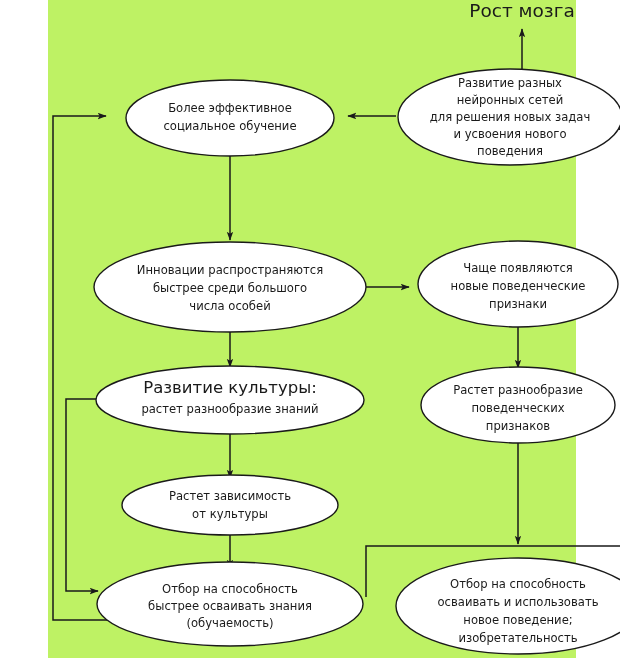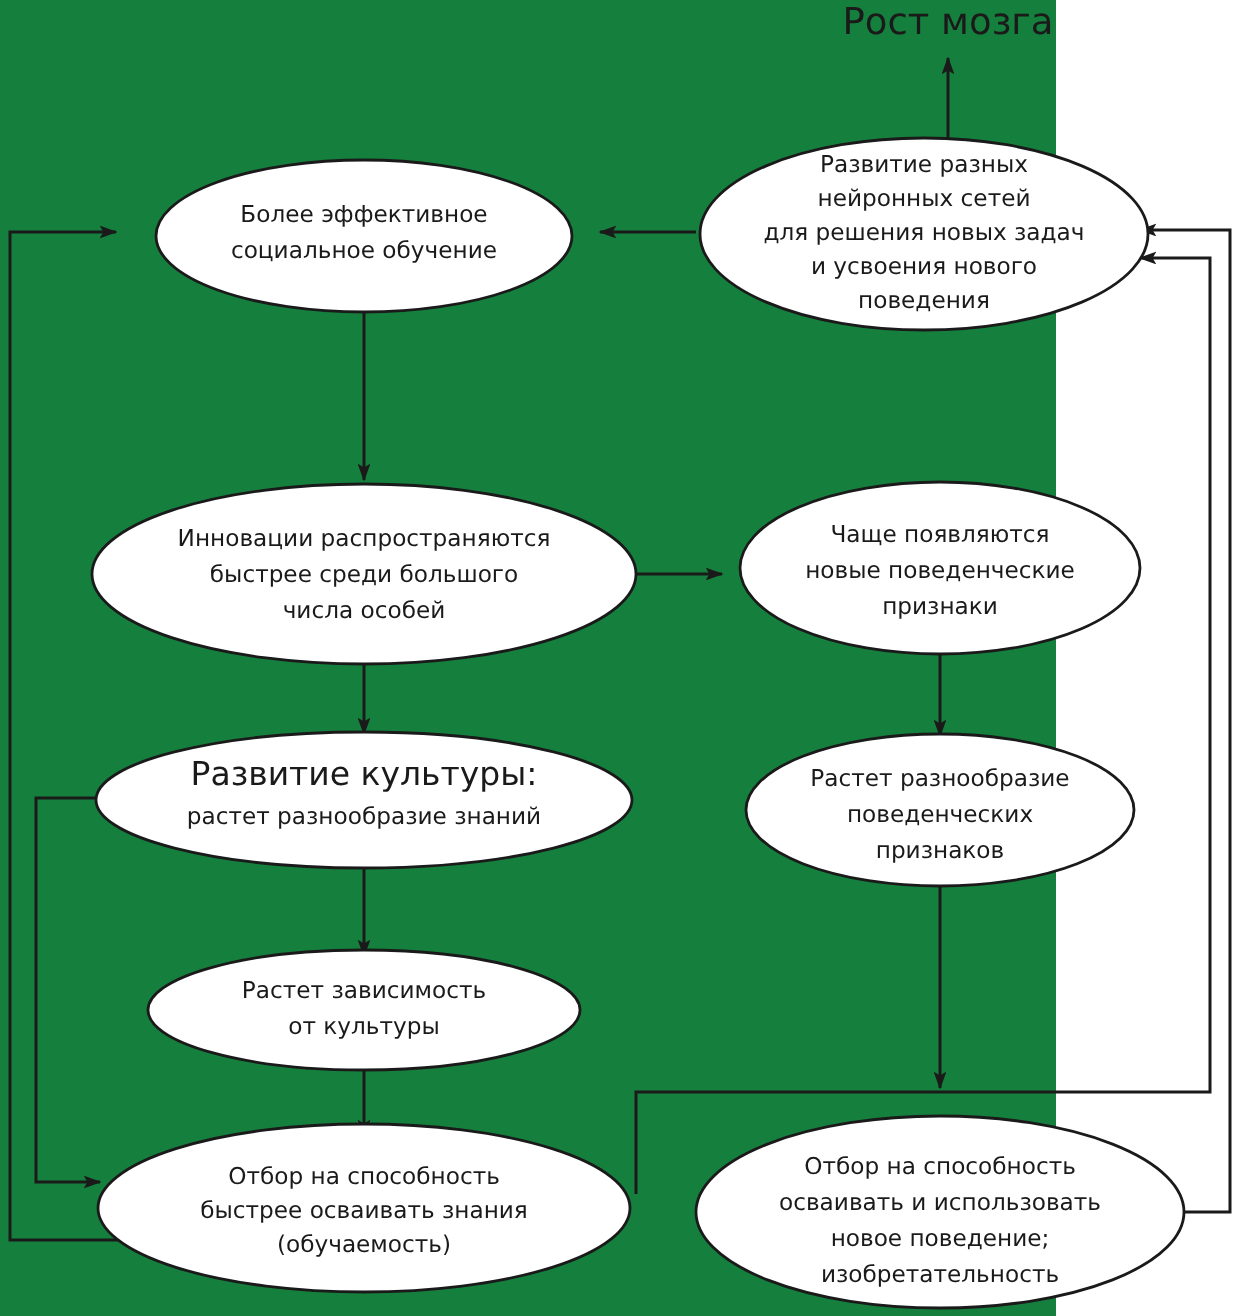--- a/index.html
+++ b/index.html
@@ -10,21 +10,22 @@
   body {
     width: 620px;
     height: 658px;
     font-family: "DejaVu Sans", sans-serif;
     overflow: hidden;
   }
   #diagram-root {
     position: relative;
     width: 528px;
     height: 658px;
-    background: #15803d;
+    background: #bef264;
+    margin-left: 48px;
   }
   svg#flow {
     display: block;
     width: 620px;
     height: 658px;
   }
   .node-ellipse {
     fill: #ffffff;
     stroke: #1a1a1a;
     stroke-width: 1.4;

